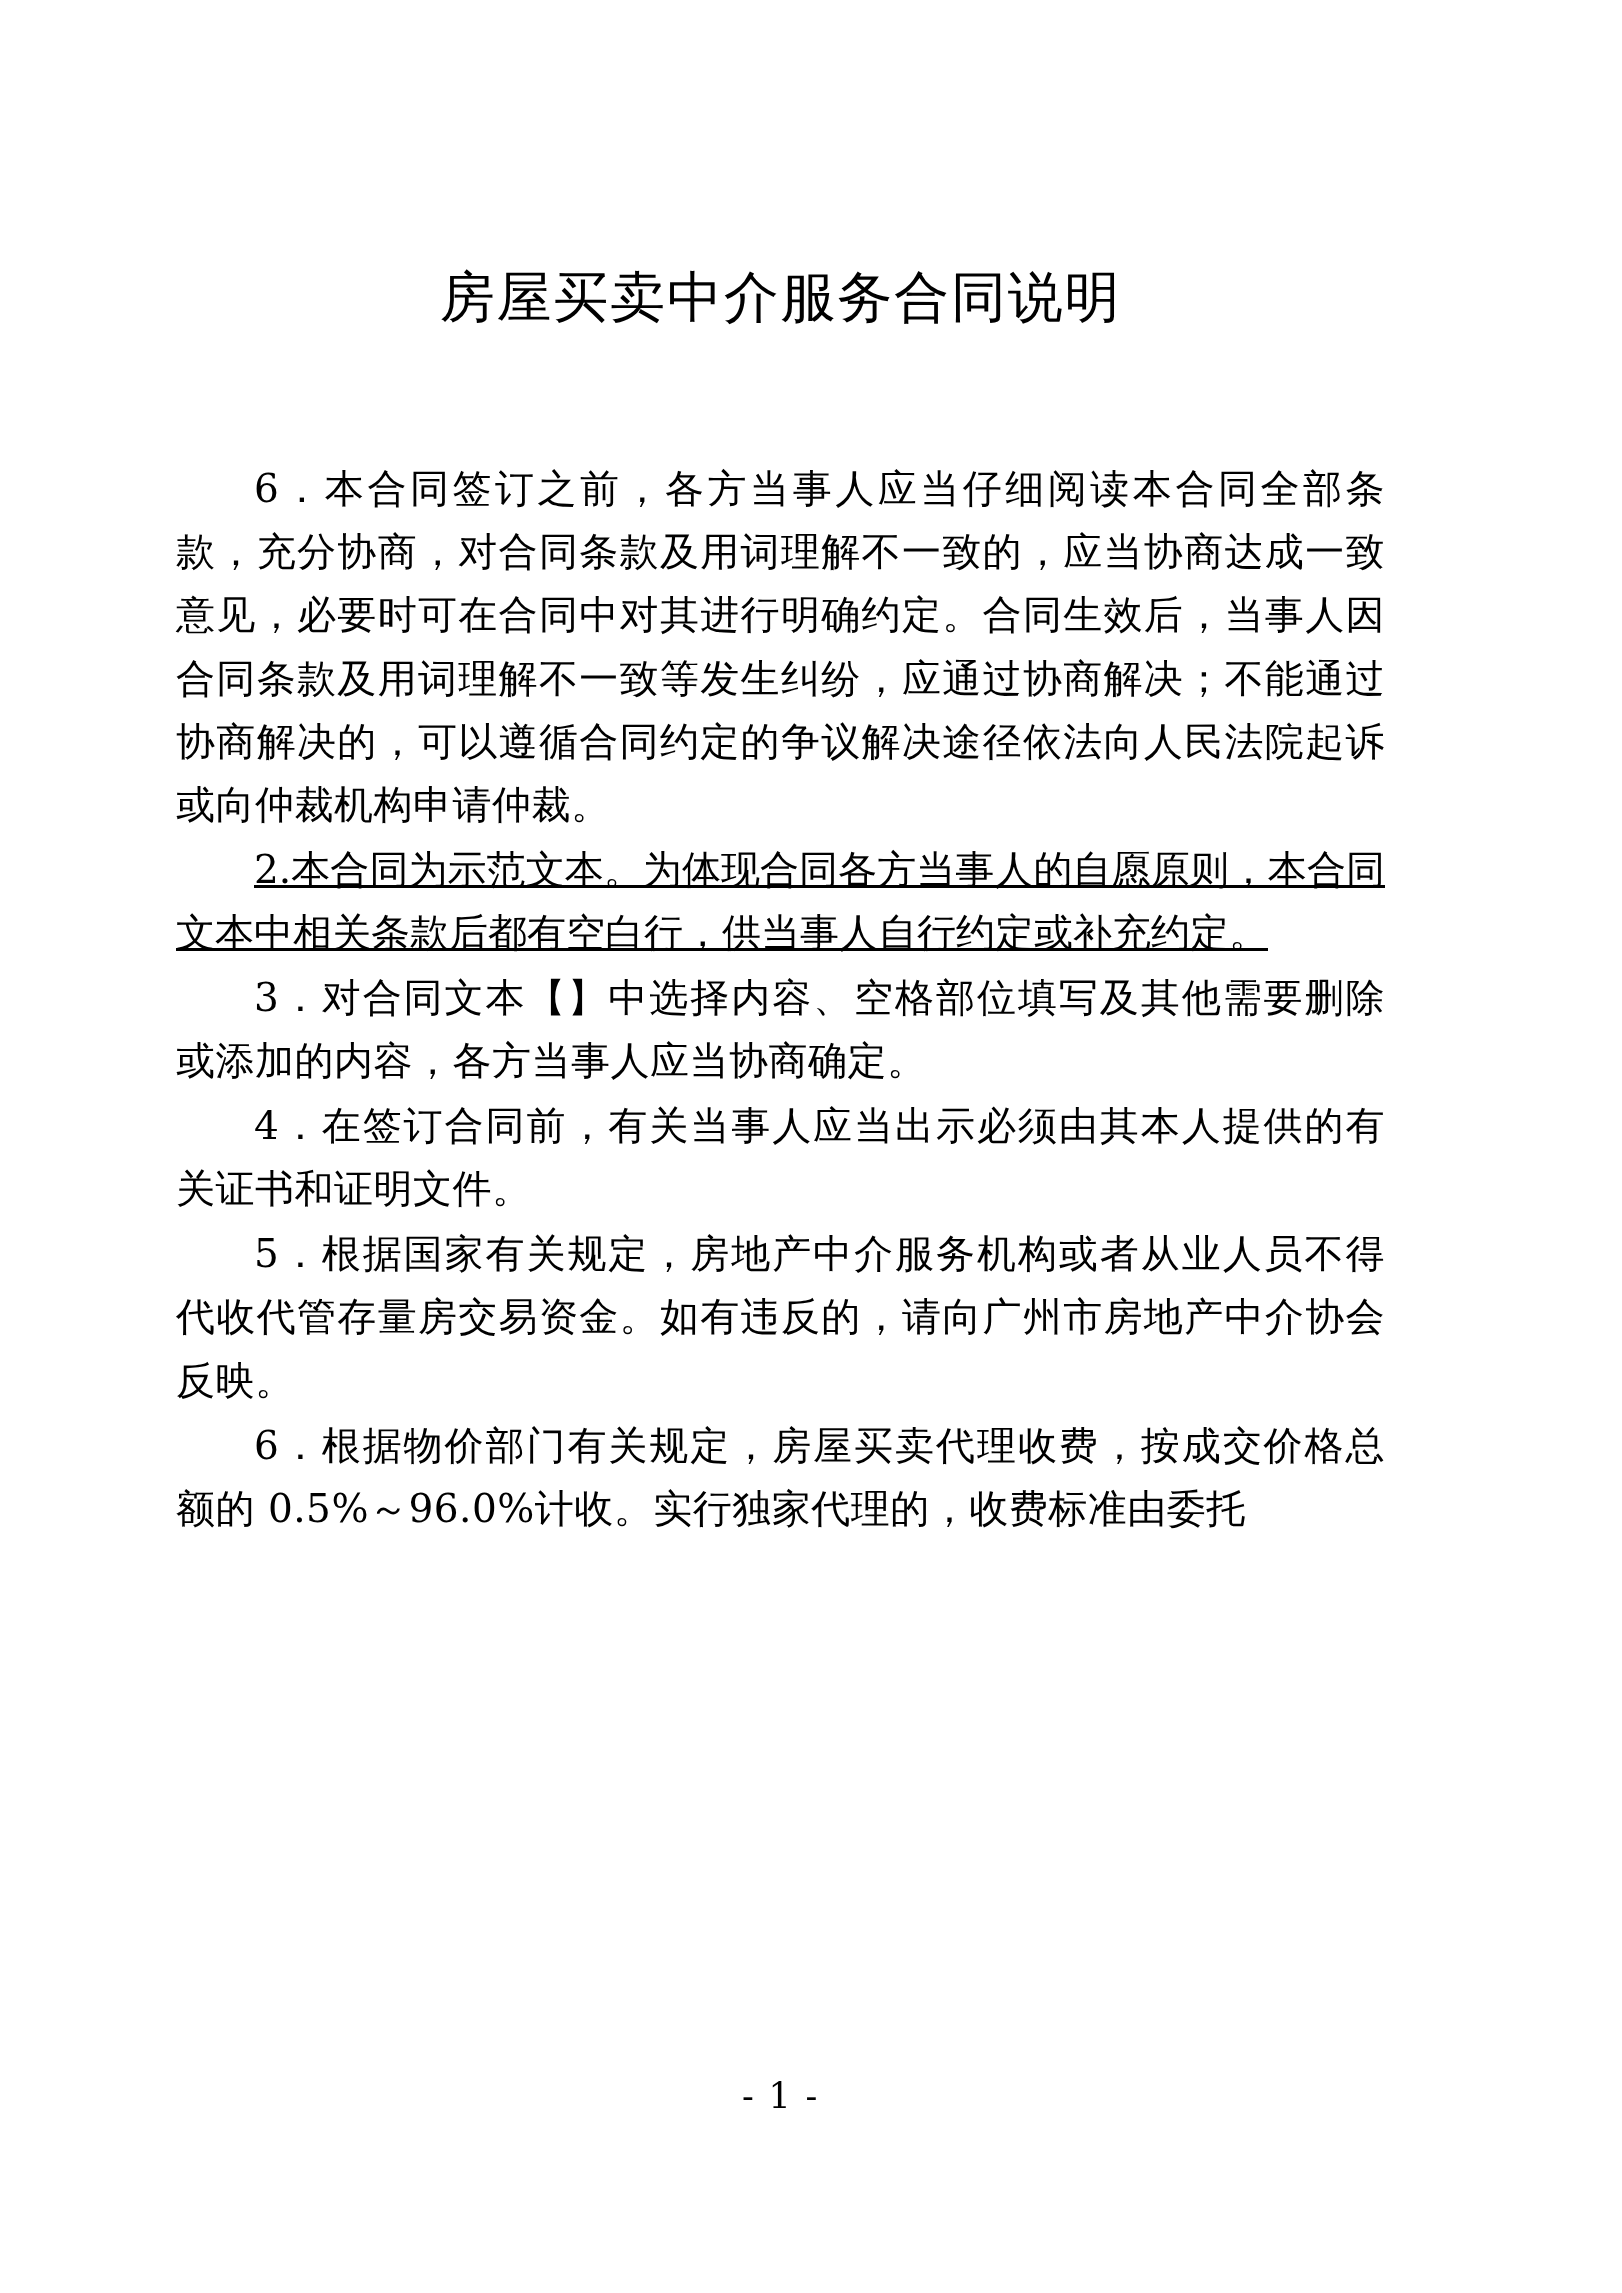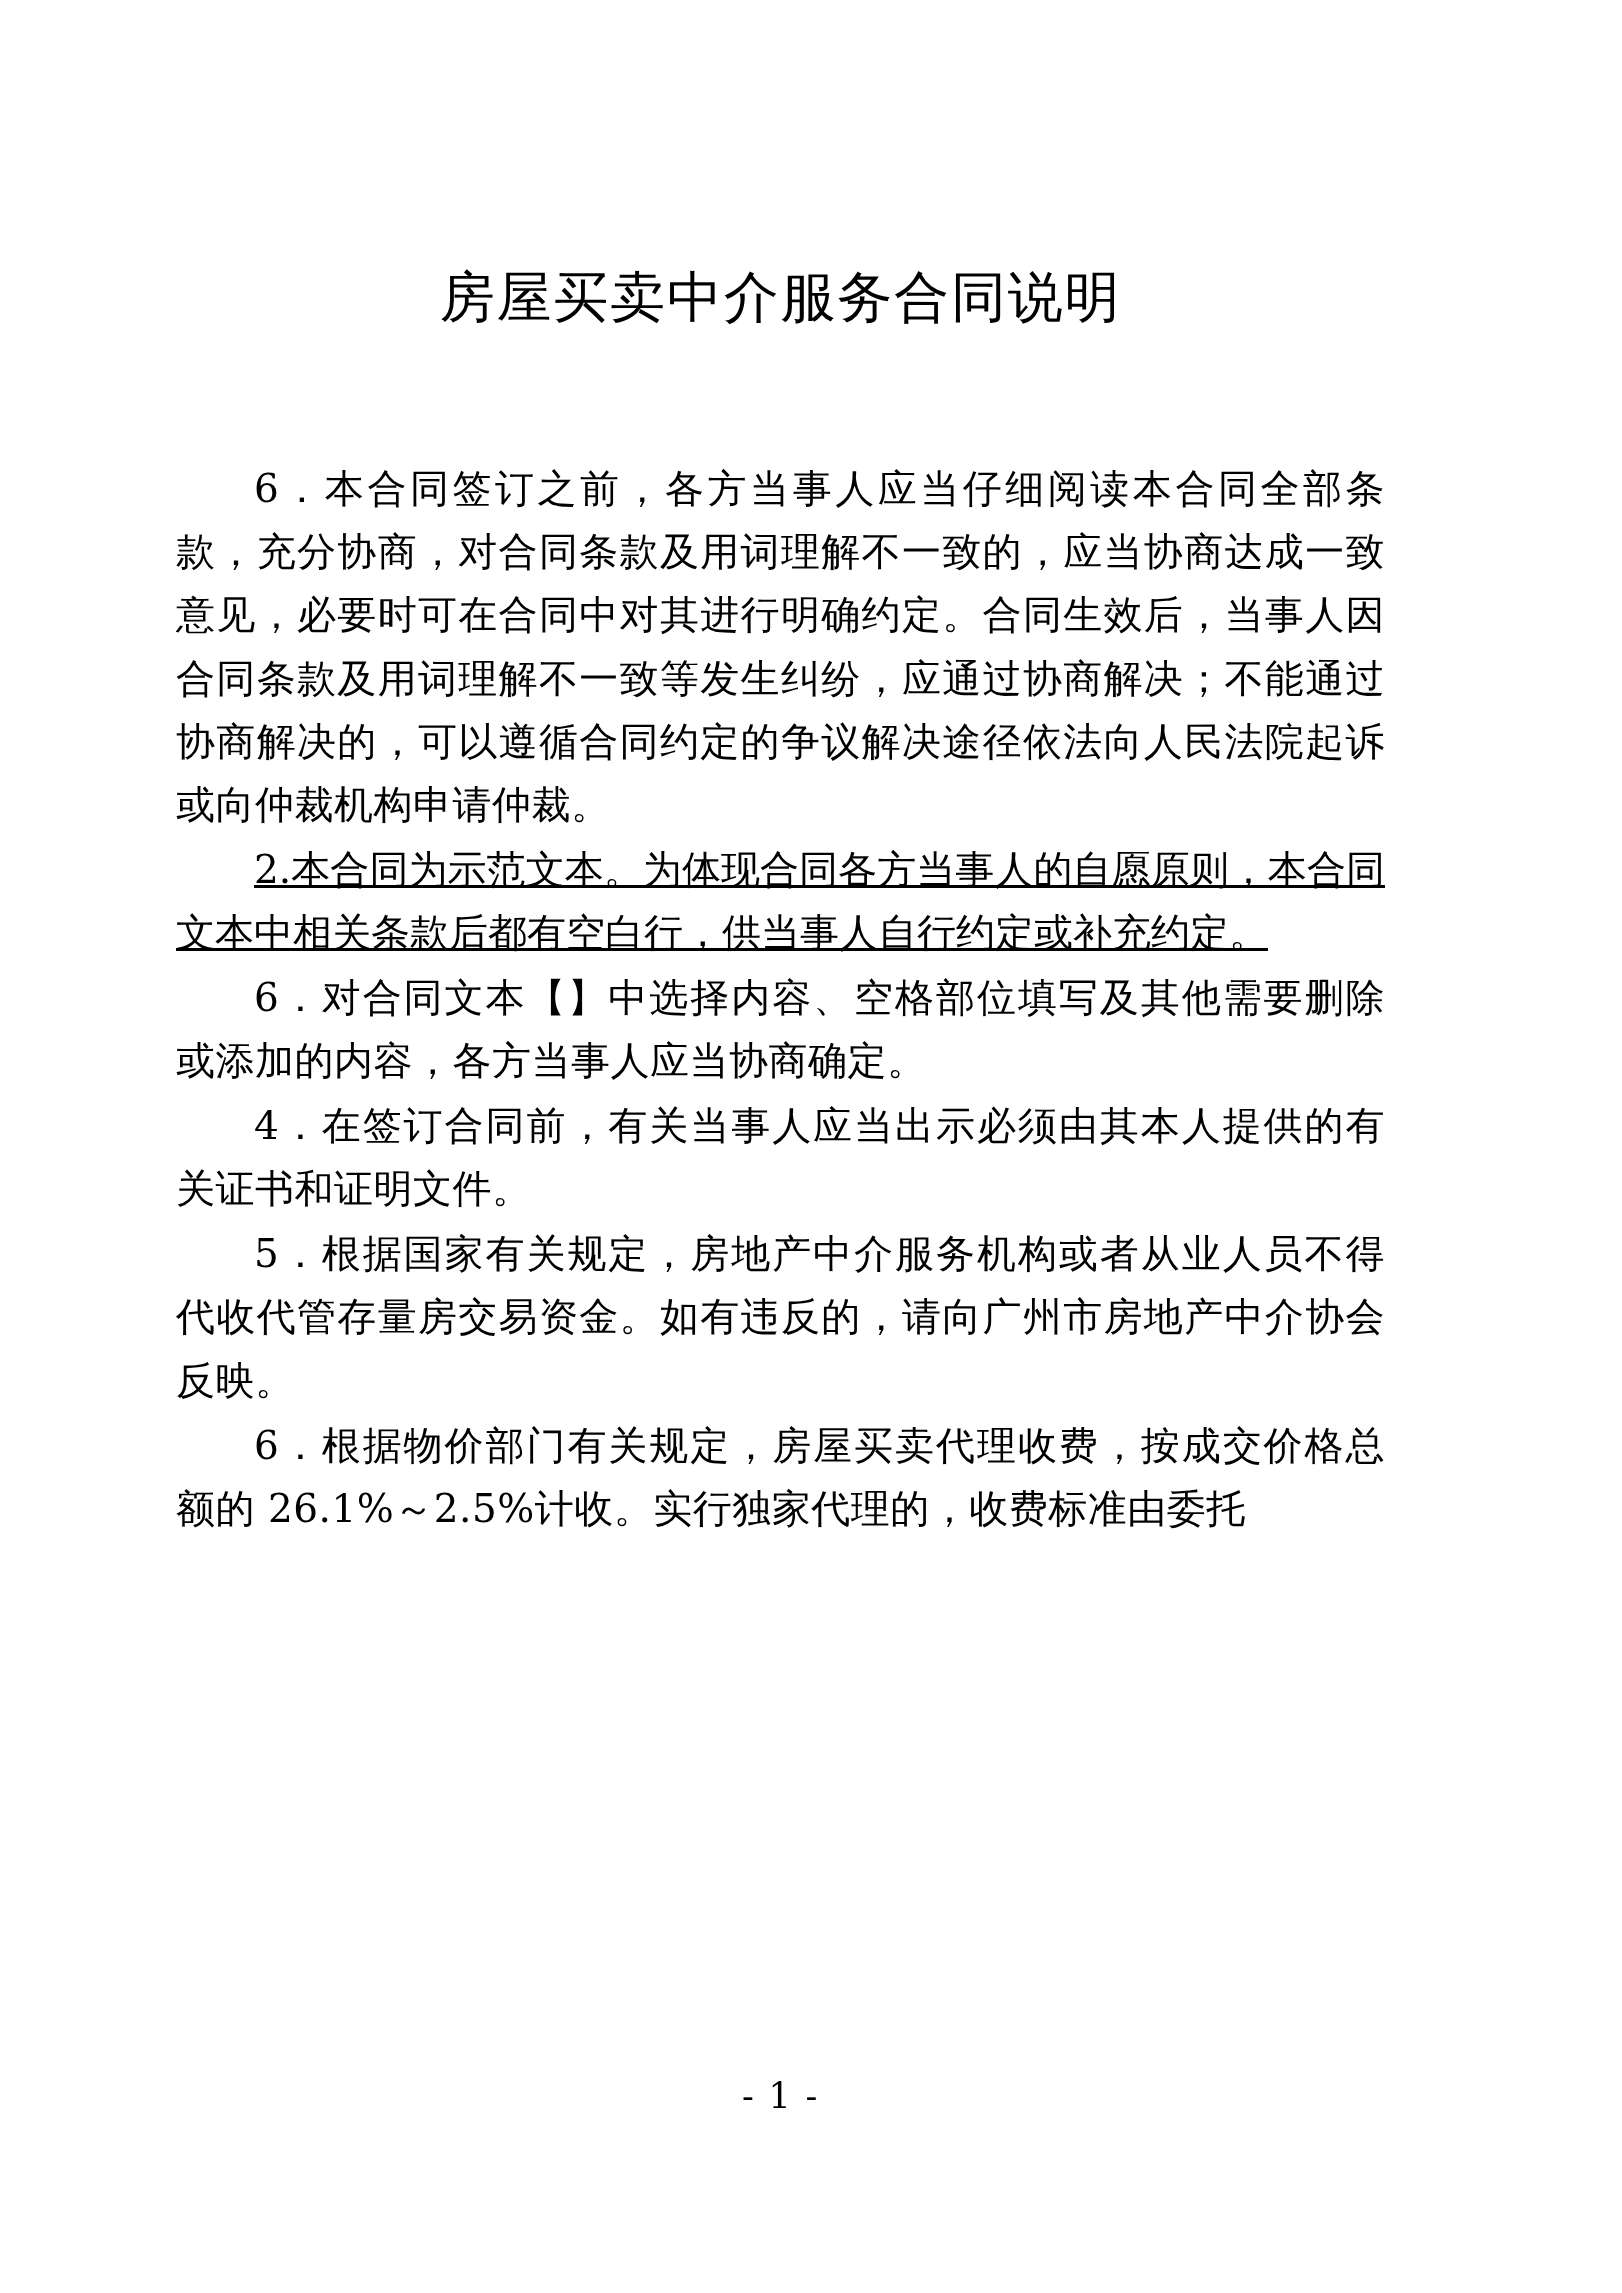--- a/index.html
+++ b/index.html
@@ -64,22 +64,22 @@
 </head>
 <body>
 
 <div class="page">
 
   <h1 class="doc-title">房屋买卖中介服务合同说明</h1>
 
   <div class="body-block">
     <p class="para">6．本合同签订之前，各方当事人应当仔细阅读本合同全部条款，充分协商，对合同条款及用词理解不一致的，应当协商达成一致意见，必要时可在合同中对其进行明确约定。合同生效后，当事人因合同条款及用词理解不一致等发生纠纷，应通过协商解决；不能通过协商解决的，可以遵循合同约定的争议解决途径依法向人民法院起诉或向仲裁机构申请仲裁。</p>
     <p class="para tight">2.本合同为示范文本。为体现合同各方当事人的自愿原则，本合同文本中相关条款后都有空白行，供当事人自行约定或补充约定。</p>
-    <p class="para">6．对合同文本【】中选择内容、空格部位填写及其他需要删除或添加的内容，各方当事人应当协商确定。</p>
+    <p class="para">3．对合同文本【】中选择内容、空格部位填写及其他需要删除或添加的内容，各方当事人应当协商确定。</p>
     <p class="para">4．在签订合同前，有关当事人应当出示必须由其本人提供的有关证书和证明文件。</p>
     <p class="para">5．根据国家有关规定，房地产中介服务机构或者从业人员不得代收代管存量房交易资金。如有违反的，请向广州市房地产中介协会反映。</p>
-    <p class="para">6．根据物价部门有关规定，房屋买卖代理收费，按成交价格总额的 26.1%～2.5%计收。实行独家代理的，收费标准由委托</p>
+    <p class="para">6．根据物价部门有关规定，房屋买卖代理收费，按成交价格总额的 0.5%～96.0%计收。实行独家代理的，收费标准由委托</p>
   </div>
 
   <div class="footer">- 1 -</div>
 
 </div>
 
 
 </body></html>

